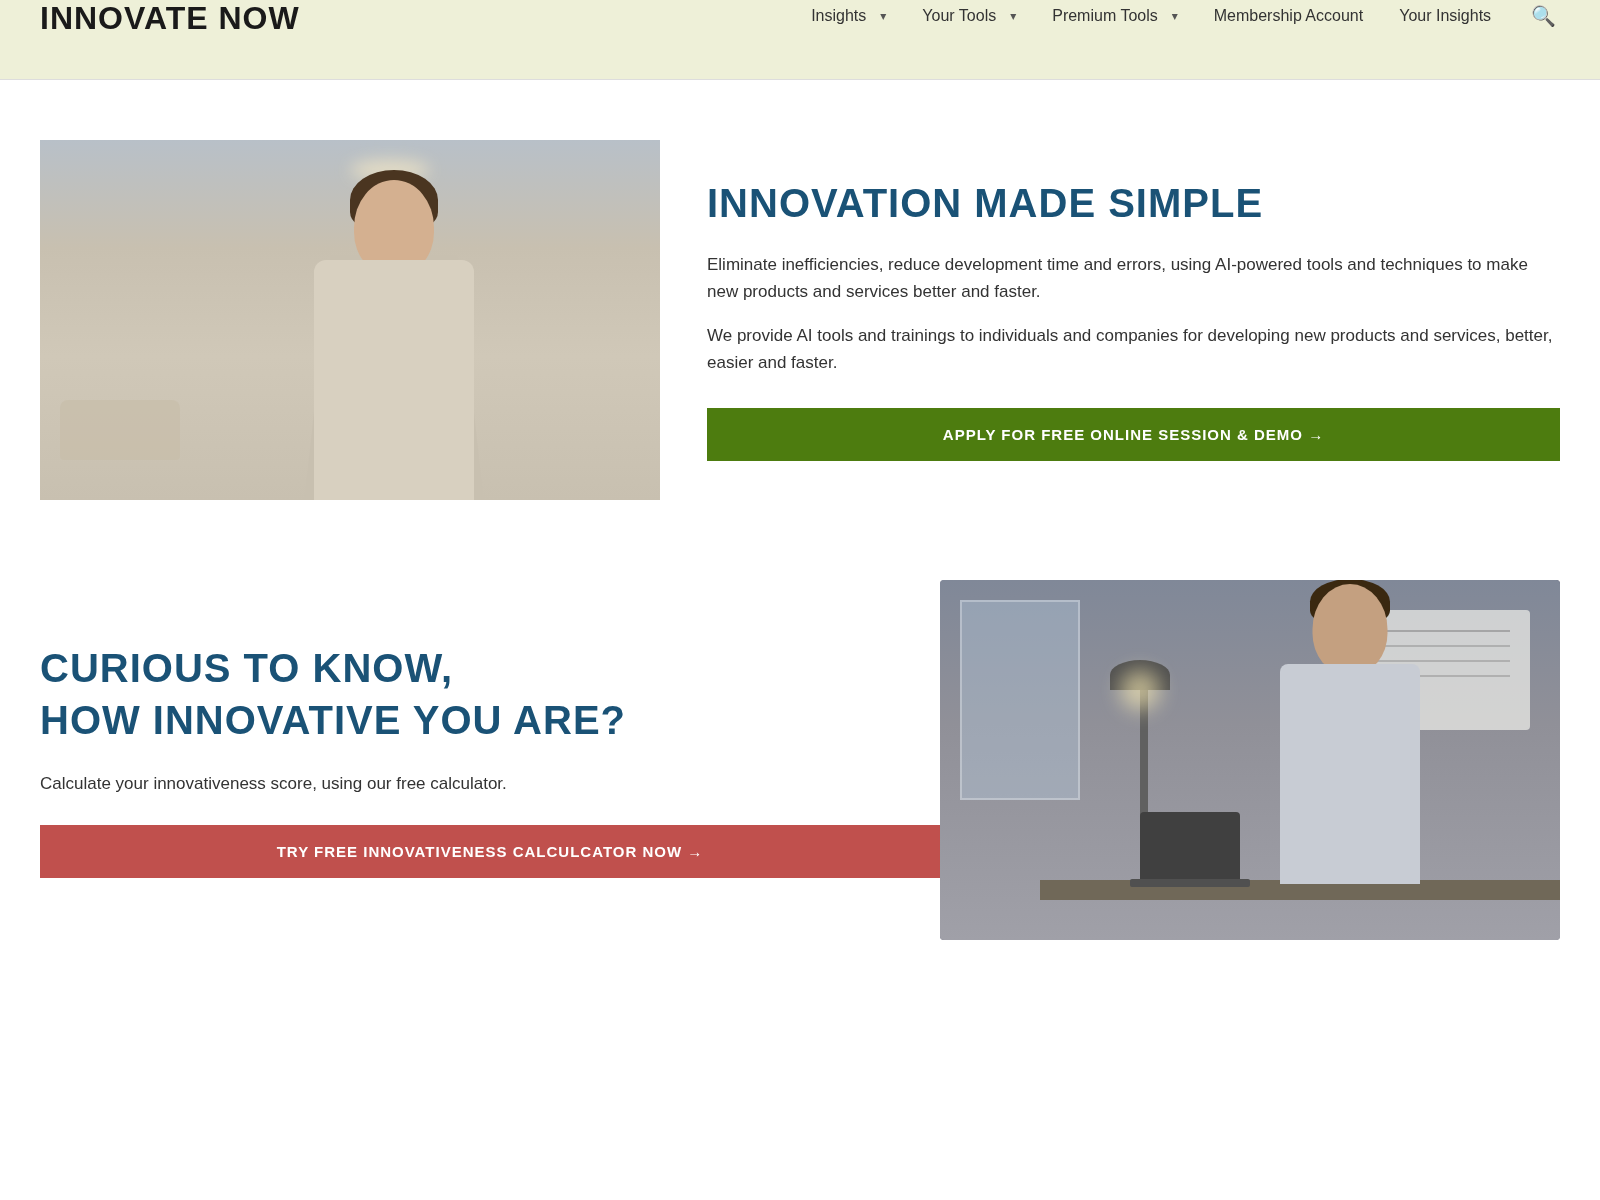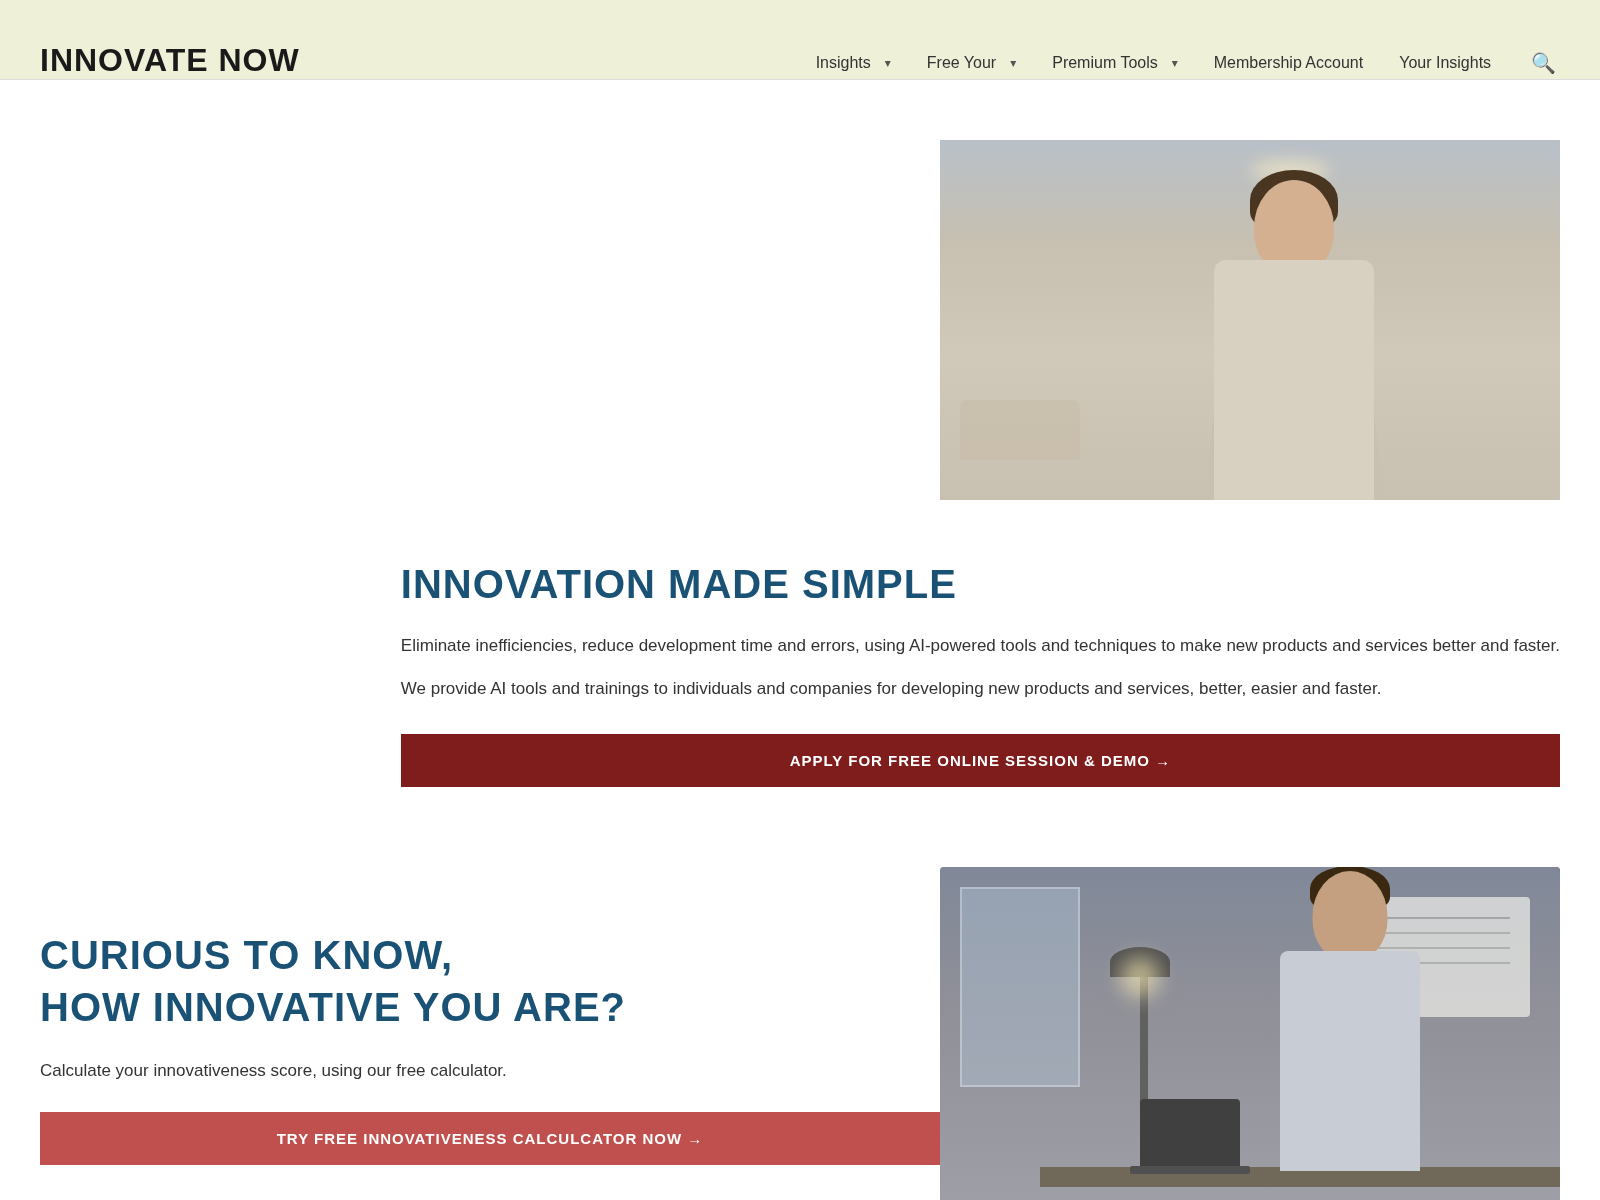--- a/index.html
+++ b/index.html
@@ -12,21 +12,21 @@
       font-family: Arial, sans-serif;
       background: #ffffff;
       width: 1600px;
       min-height: 1200px;
     }
 
     
     .header {
       background: #eef0d8;
       display: flex;
-      align-items: flex-end;
+      align-items: flex-start;
       justify-content: space-between;
       padding: 0 40px;
       height: 80px;
       border-bottom: 1px solid #ddd;
     }
 
     .logo {
       font-size: 32px;
       font-weight: 900;
       color: #1a1a1a;
@@ -64,24 +64,23 @@
     }
 
     
     .main {
       padding: 60px 40px;
     }
 
     
     .section-1 {
       display: flex;
-      align-items: flex-end;
-      gap: 60px;
+      align-items: center;
+      gap: 47px;
       margin-bottom: 80px;
-      flex-direction: column;
     }
 
     .section-1-text {
       flex: 1;
     }
 
     .section-1-text h1 {
       font-size: 40px;
       font-weight: 900;
       color: #1a5276;
@@ -93,21 +92,21 @@
 
     .section-1-text p {
       font-size: 17px;
       color: #333;
       line-height: 1.6;
       margin-bottom: 16px;
     }
 
     .cta-button {
       display: inline-block;
-      background: #7f1d1d;
+      background: #4d7c0f;
       color: #fff;
       font-size: 15px;
       font-weight: 700;
       letter-spacing: 1px;
       padding: 18px 40px;
       border: none;
       cursor: pointer;
       text-transform: uppercase;
       width: 100%;
       text-align: center;
@@ -419,21 +418,21 @@
 <body>
 
 <header class="header">
   <div class="logo">INNOVATE NOW</div>
   <nav class="nav">
     <a class="nav-item">
       <span>Insights</span>
       <span class="chevron">▾</span>
     </a>
     <a class="nav-item">
-      <span>Free Your</span>
+      <span>Your Tools</span>
       <span class="chevron">▾</span>
     </a>
     <a class="nav-item">
       <span>Premium Tools</span>
       <span class="chevron">▾</span>
     </a>
     <a class="nav-item">
       <span>Membership Account</span>
     </a>
     <a class="nav-item">

